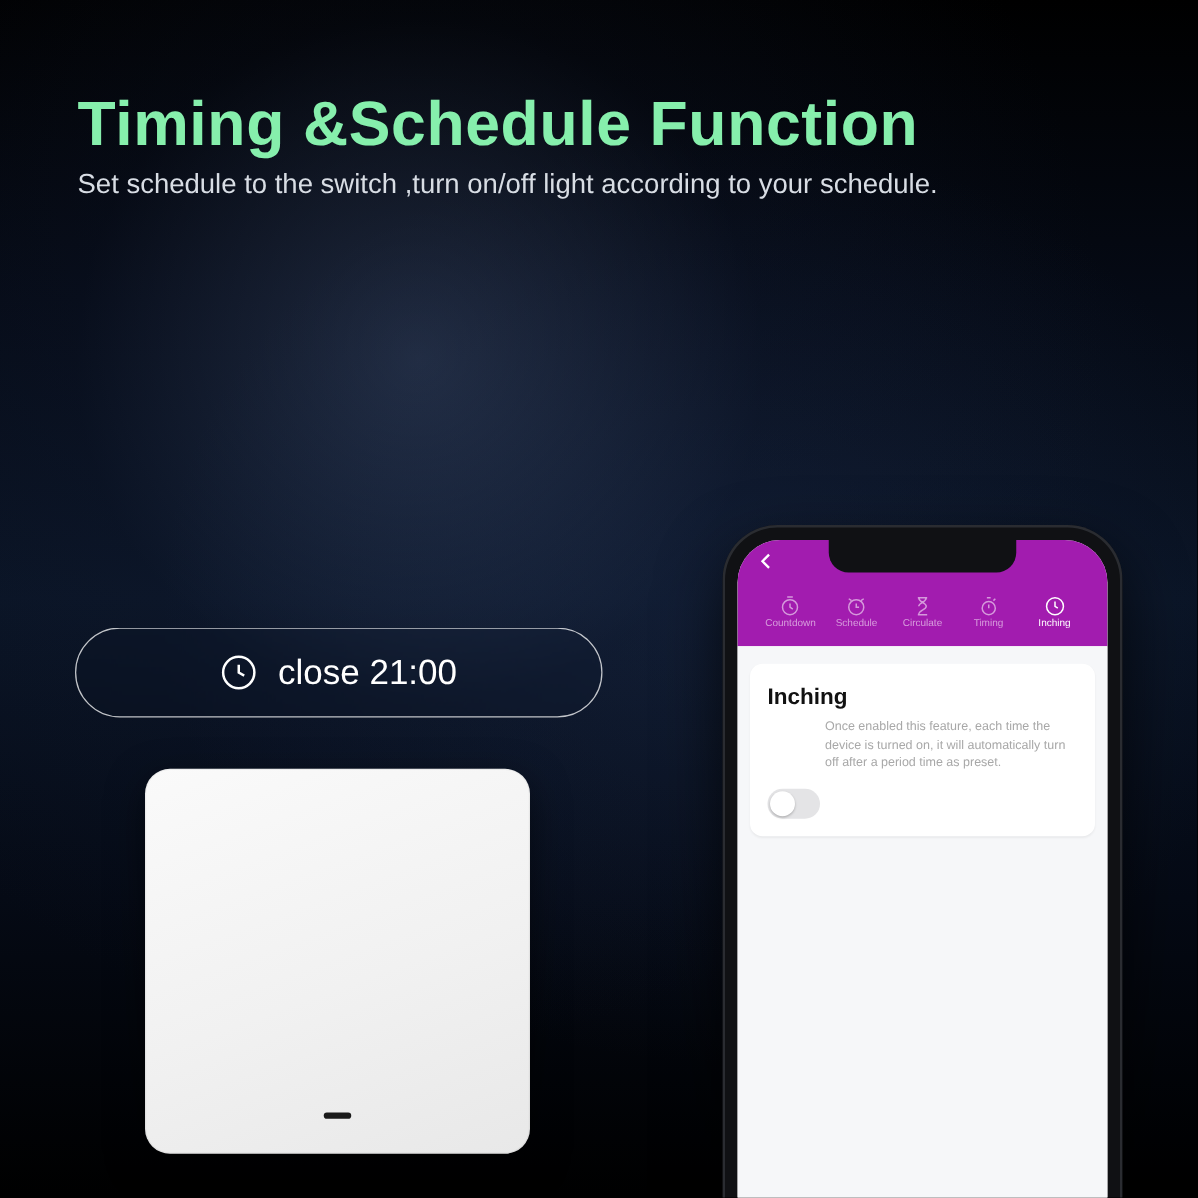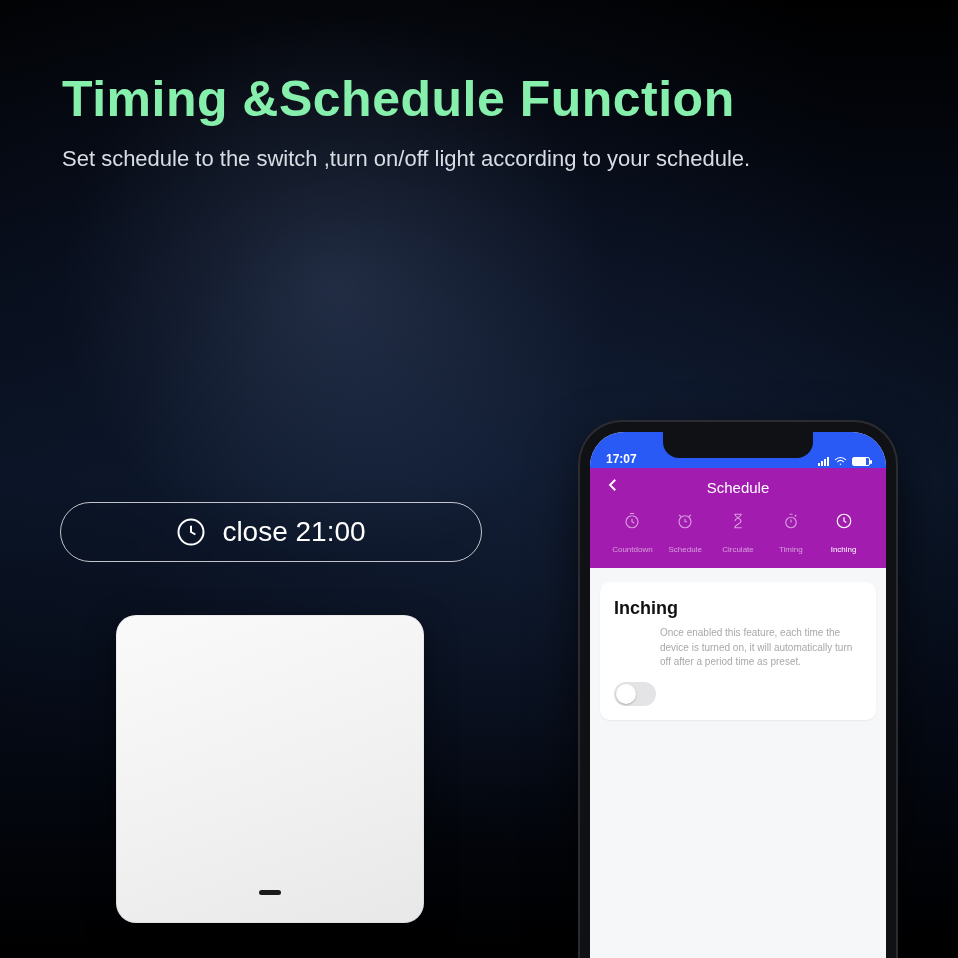--- a/index.html
+++ b/index.html
@@ -25,31 +25,31 @@
     left: 62px;
     right: 40px;
   }
   .headline h1 {
     color: #86efac;
     font-size: 50px;
     font-weight: 800;
     letter-spacing: 0.5px;
   }
   .headline p {
-    margin-top: 18px;
+    margin-top: 6px;
     color: #d8dde4;
     font-size: 22px;
     font-weight: 400;
   }
   .pill {
     position: absolute;
     top: 502px;
     left: 60px;
     width: 422px;
-    height: 60px;
+    height: 72px;
     border: 1.5px solid rgba(255,255,255,0.75);
     border-radius: 36px;
     display: flex;
     align-items: center;
     justify-content: center;
     gap: 16px;
     color: #fff;
     font-size: 28px;
     backdrop-filter: blur(1px);
   }
@@ -134,21 +134,21 @@
     font-size: 15px; font-weight: 500;
   }
   .tabs {
     display: flex;
     justify-content: space-between;
     margin-top: 12px;
     padding: 0 4px;
   }
   .tab {
     display: flex; flex-direction: column; align-items: center;
-    gap: 15px;
+    gap: 0;
     opacity: 0.55;
     font-size: 8px;
     color: #fff;
     cursor: pointer;
     flex: 1;
   }
   .tab.active { opacity: 1; }
   .tab .ticon { width: 18px; height: 18px; }
   .card {
     margin: 14px 10px 0;
@@ -212,39 +212,20 @@
 </div>
 
 <div class="switch-plate">
   <div class="led"></div>
 </div>
 
 <div class="phone">
   <div class="screen">
     <div class="notch"></div>
 
-    <div class="statusbar">
-      <span>17:07</span>
-      <div class="right">
-        <span class="sig-bars">
-            <i></i>
-            <i></i>
-            <i></i>
-            <i></i>
-          </span>
-        <svg width="13" height="10" viewBox="0 0 24 18" fill="none" stroke="#fff" stroke-width="2.2">
-          <path d="M2 7c6-6 14-6 20 0"></path>
-            <path d="M6 11c4-4 8-4 12 0"></path>
-            <circle cx="12" cy="15" r="1.4" fill="#fff" stroke="none"></circle>
-        </svg>
-        <span class="batt">
-            <i></i>
-          </span>
-      </div>
-    </div>
 
     <div class="appheader">
       <div class="titlebar">
         <svg class="back" viewBox="0 0 24 24" fill="none" stroke="#fff" stroke-width="2.5">
           <path d="M15 5l-7 7 7 7"></path>
         </svg>
         <span class="title">Schedule</span>
       </div>
       <div class="tabs">
         <div class="tab">

